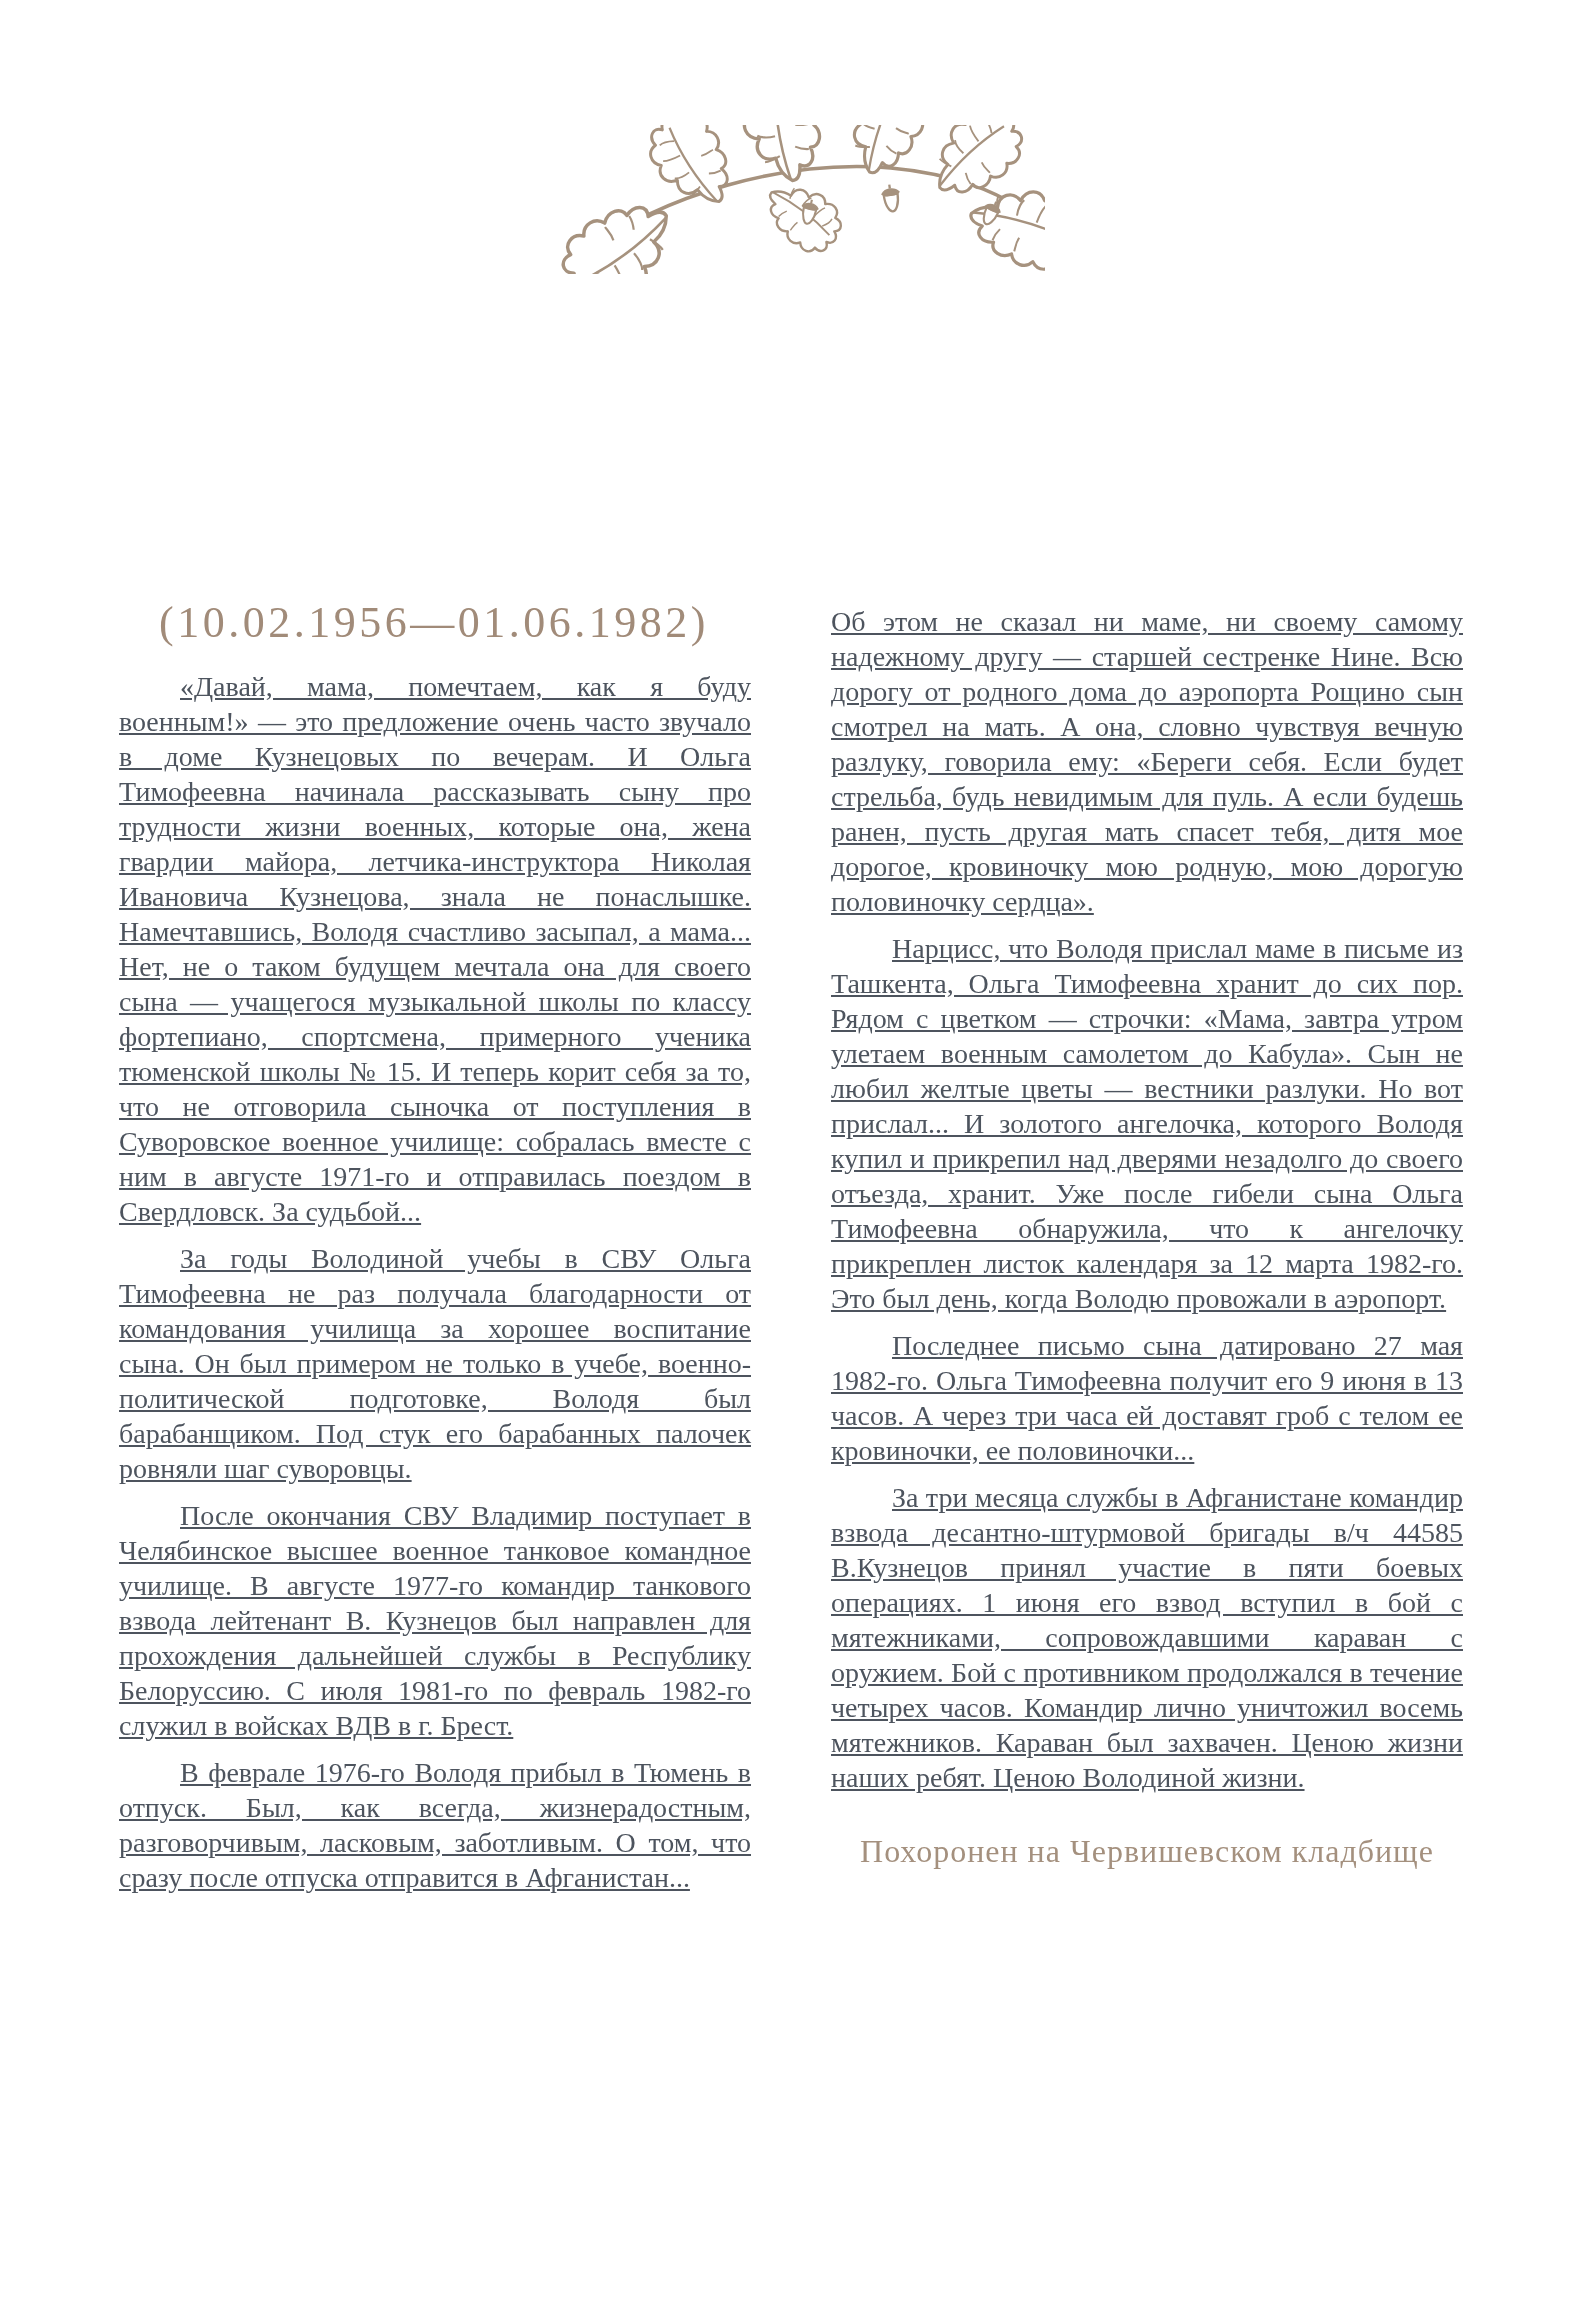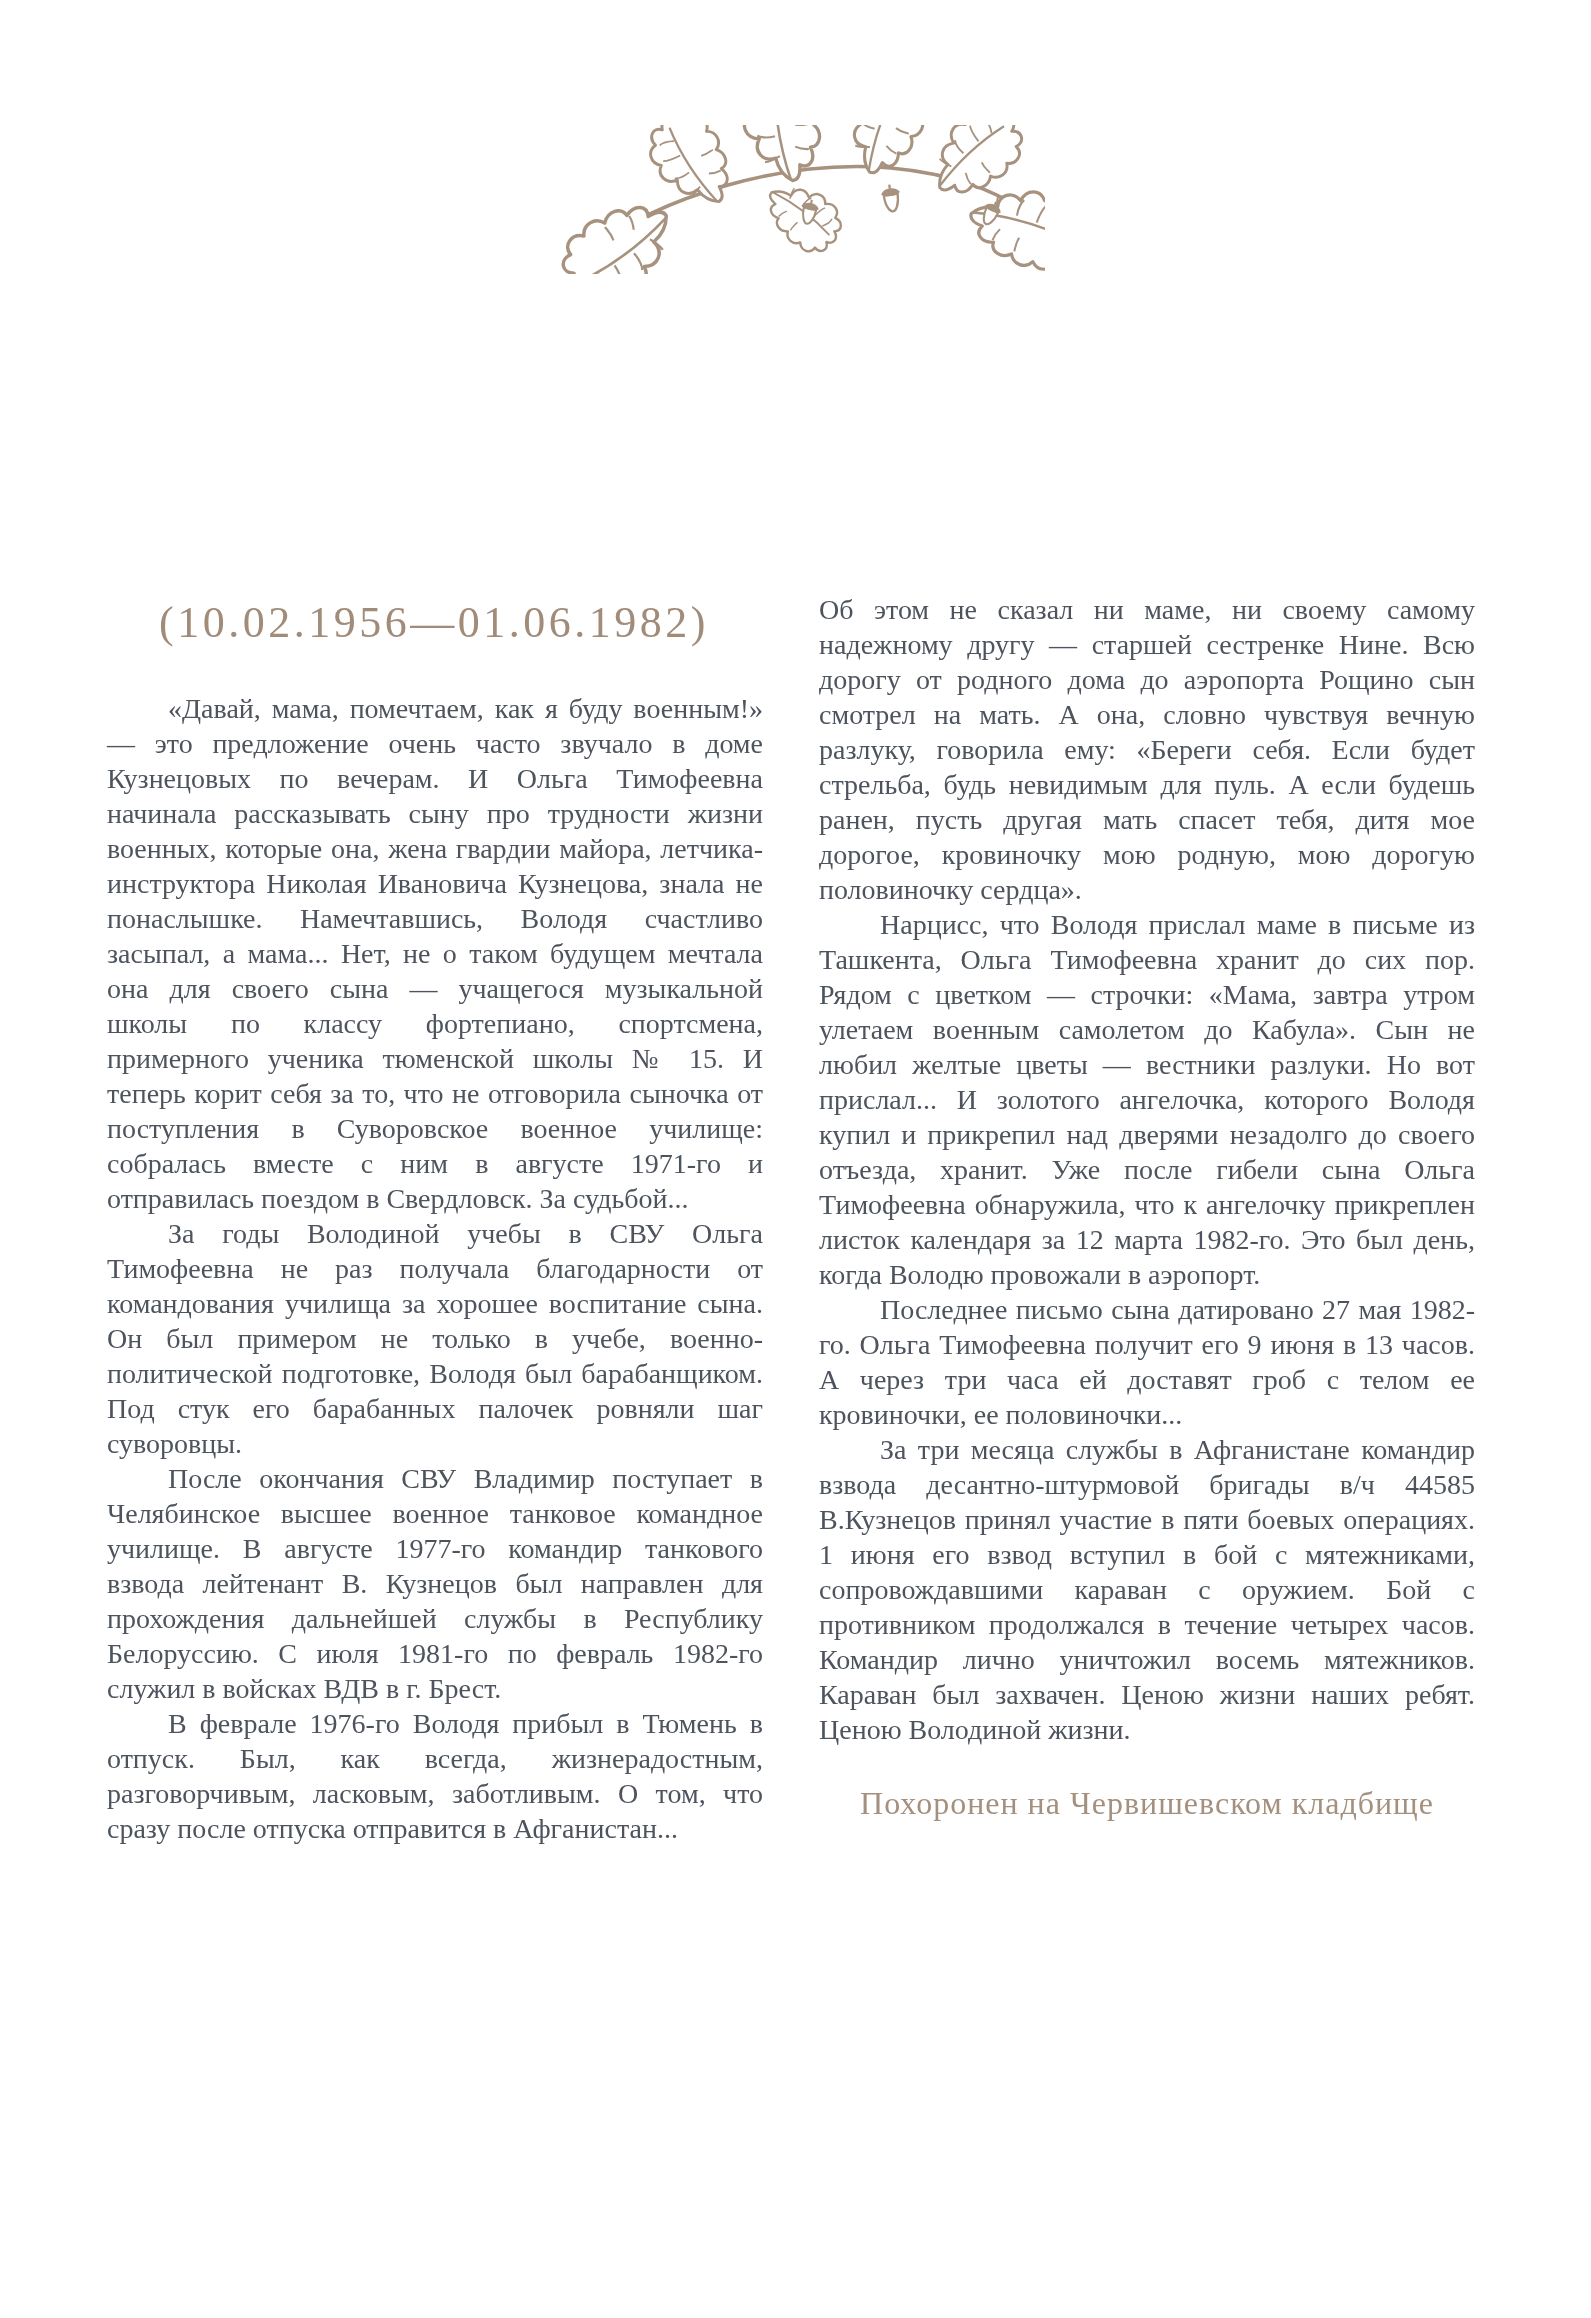--- a/index.html
+++ b/index.html
@@ -38,25 +38,26 @@
     color: #a18b79;
     white-space: nowrap;
   }
   .col {
     position: absolute;
     width: 656px;
     font-size: 28px;
     line-height: 35px;
     text-align: justify;
   }
-  .col-left  { left: 107px;  top: 691px; }
+  .col-left  { left: 107px;  top: 657px; }
   .col-right { left: 819px; top: 592px; }
   .para {
-    margin: 0;
+    margin: 12px;
     text-indent: 61px;
+    text-decoration: underline;
   }
   .para.no-indent { text-indent: 0; }
   .burial {
     margin-top: 31px;
     text-align: center;
     font-size: 32px;
     line-height: 50px;
     letter-spacing: 1px;
     color: #a4907e;
   }

